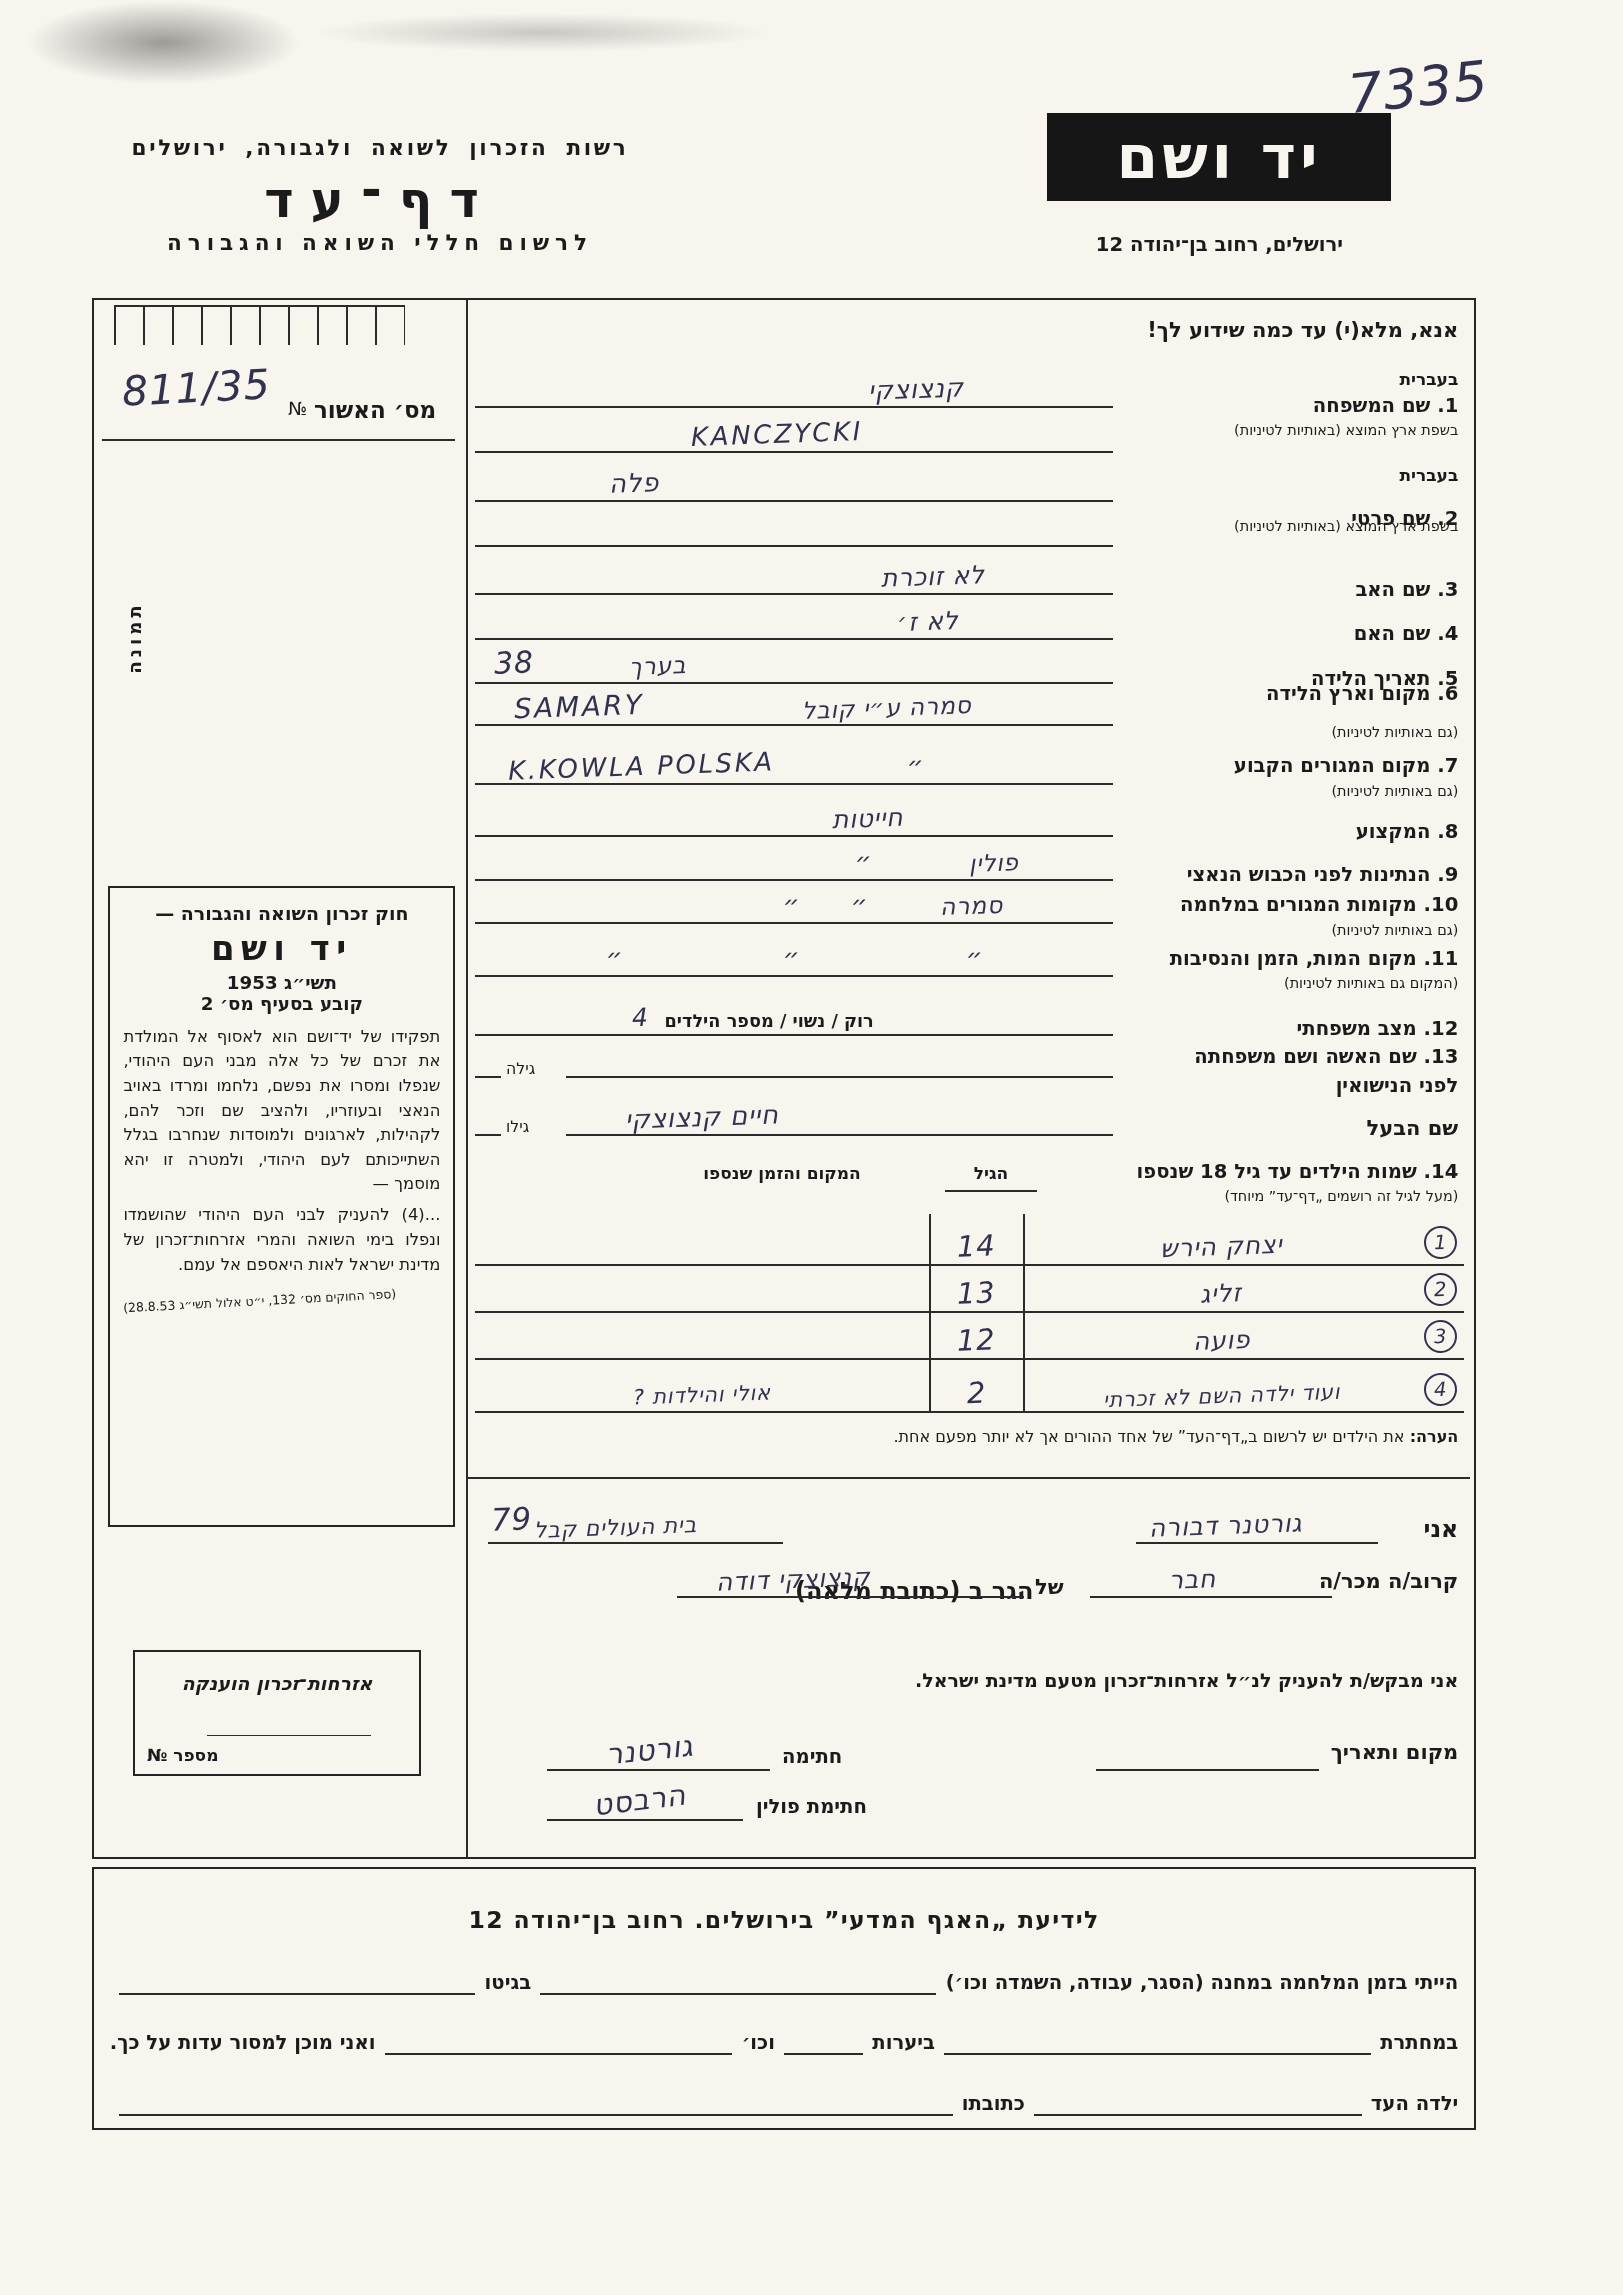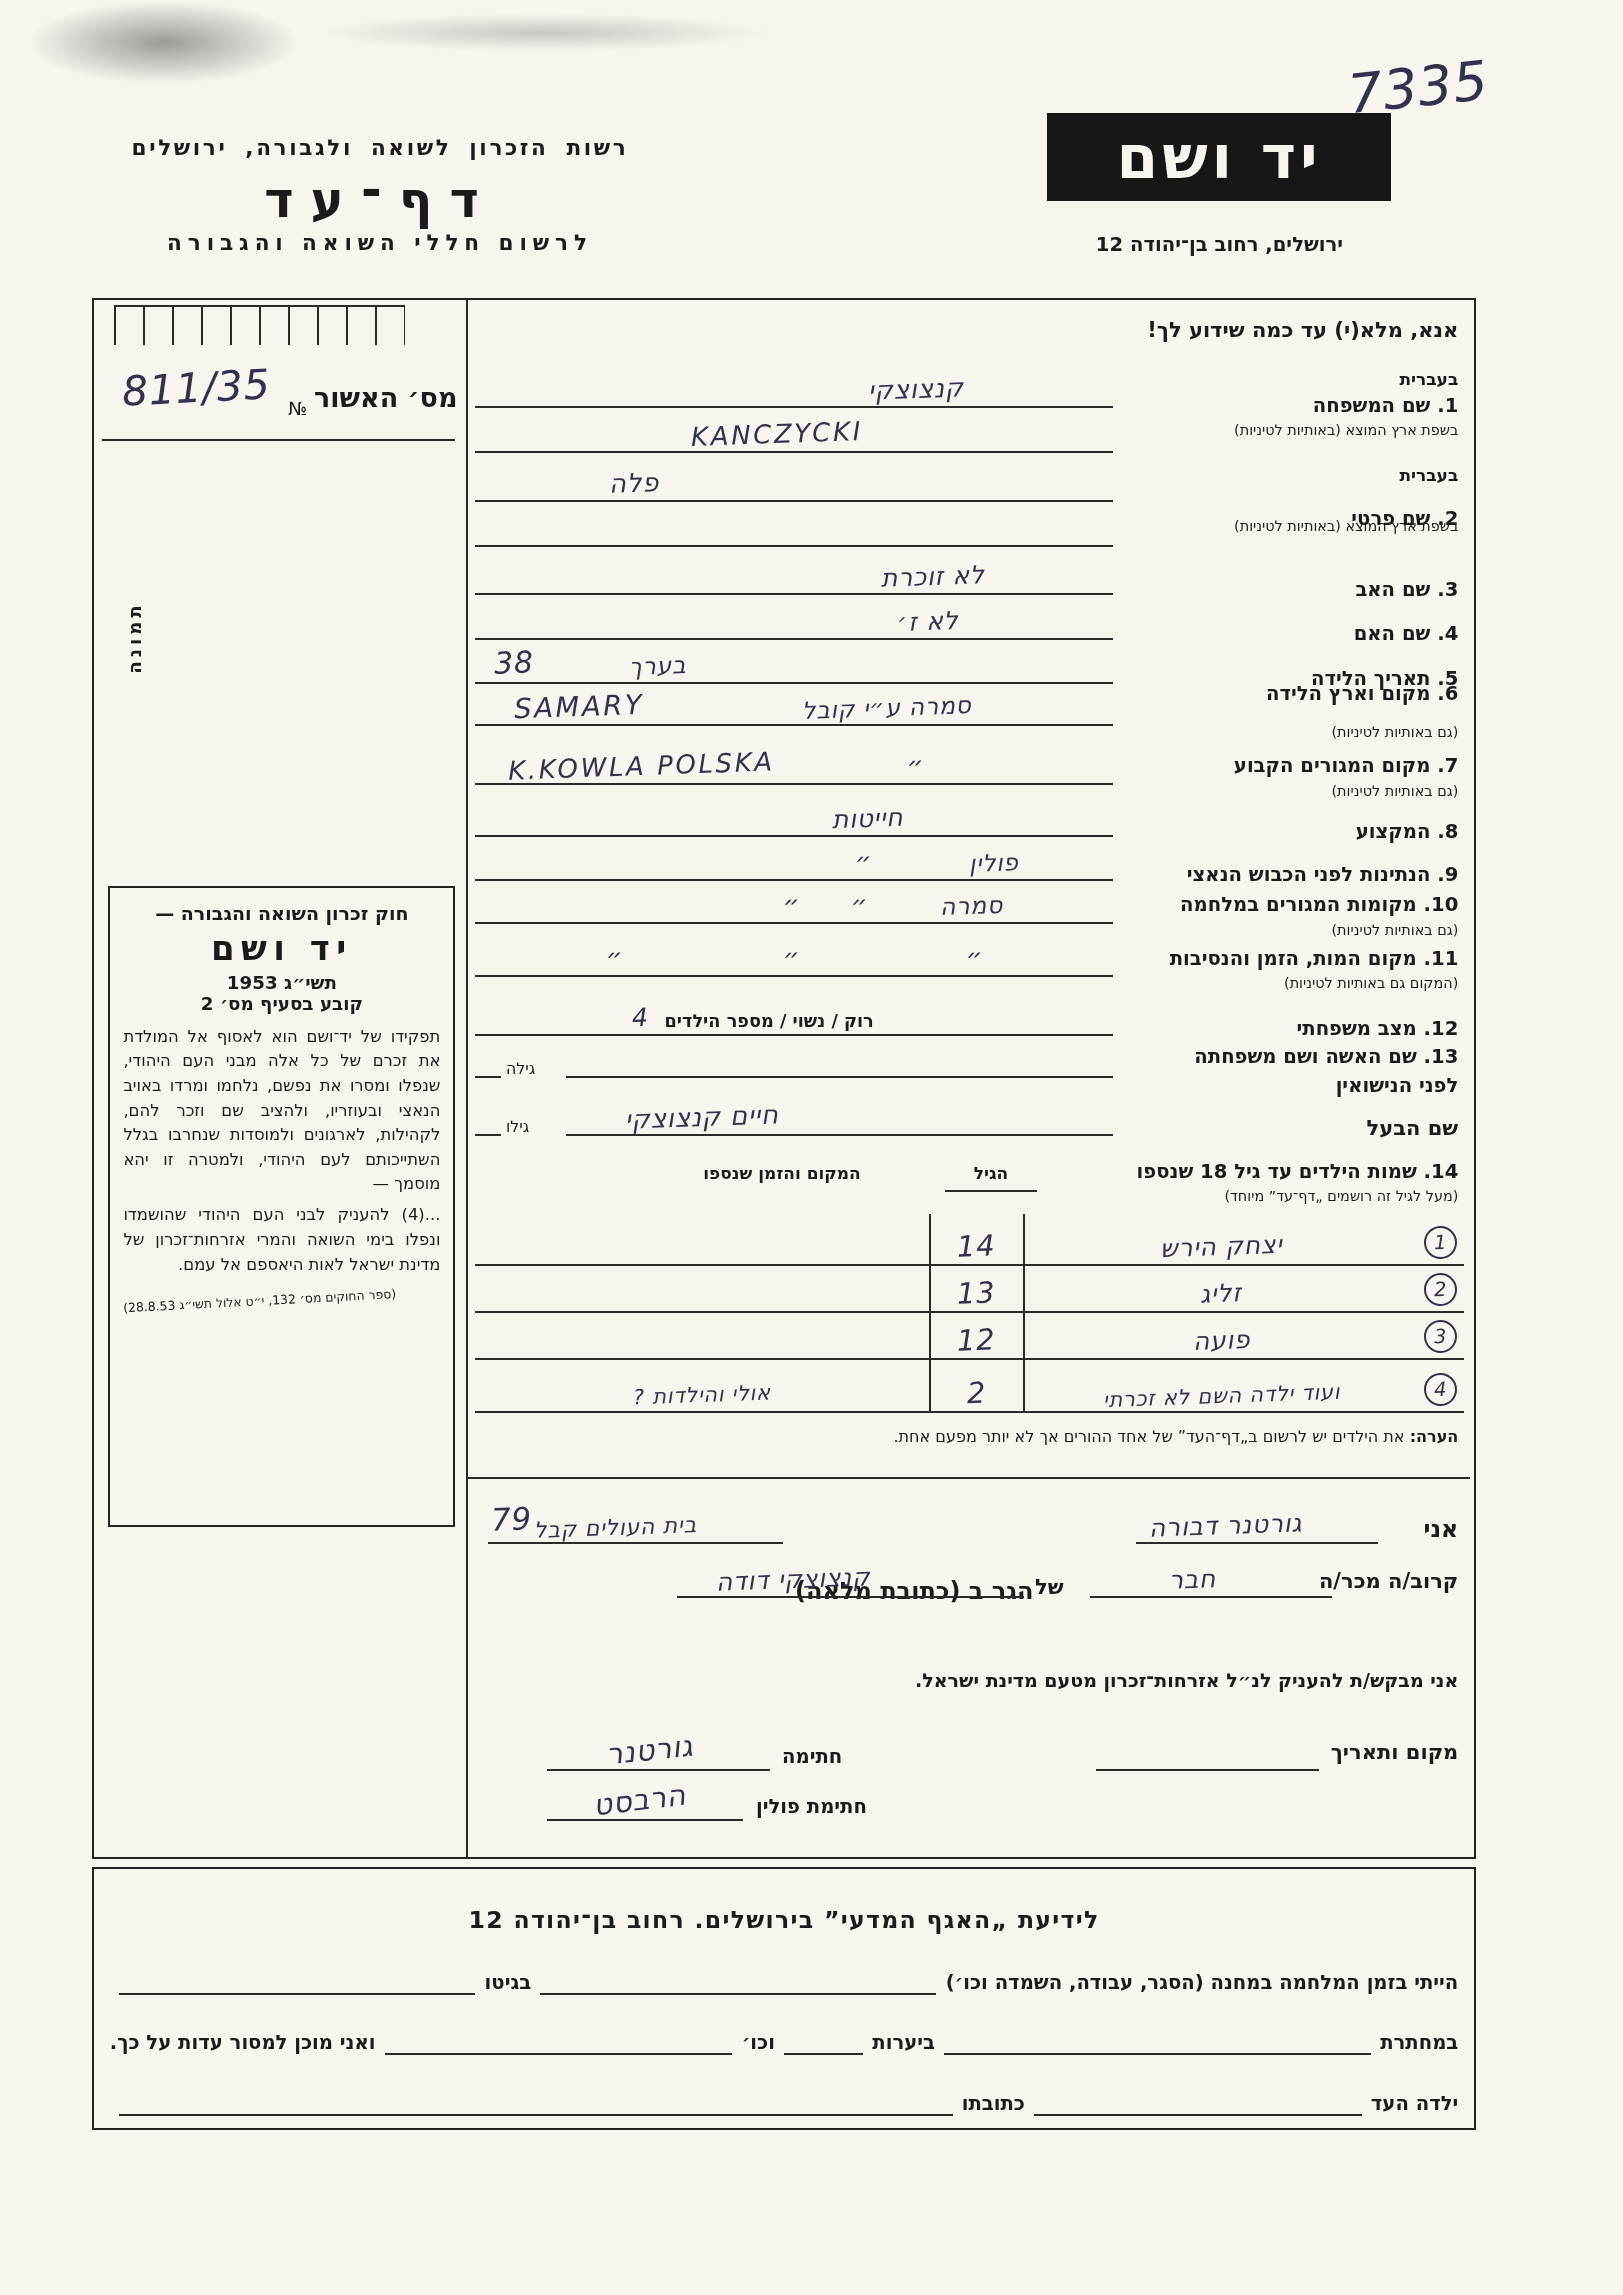--- a/index.html
+++ b/index.html
@@ -83,35 +83,40 @@
 
   <div class="main-box">
     <div class="vdiv"></div>
 
     <div class="abs" style="left:0;top:0;width:372px;height:100%;">
 
       <div class="ticks"></div>
 
       <div class="abs hw" style="left:27.5px;top:64px;font-size:41px;transform:rotate(-3deg);">811/35</div>
       <div class="abs" style="left:194px;top:98px;font-size:18.3px;">№</div>
-      <div class="abs b" style="left:220px;top:82px;font-size:27px;text-align:right;">מס׳ האשור</div>
+      <div class="abs b" style="left:220px;top:97px;font-size:23px;text-align:right;">מס׳ האשור</div>
       <div class="abs" style="left:7.9px;top:139px;width:353px;border-bottom:2px solid #2b2b2b;"></div>
 
       <div class="abs b" style="left:3.9px;top:327px;font-size:18.3px;letter-spacing:3.9px;transform:rotate(-90deg);">תמונה</div>
 
       <div class="law-box">
         <p class="ctr b" style="font-size:19px;">חוק זכרון השואה והגבורה —</p>
         <p class="ctr" style="font-size:34px;font-weight:900;letter-spacing:6.5px;margin:3.9px 0;">יד ושם</p>
         <p class="ctr b" style="font-size:18.3px;">תשי״ג 1953</p>
         <p class="ctr b" style="font-size:18.3px;margin-bottom:10.5px;">קובע בסעיף מס׳ 2</p>
         <p style="font-size:16.4px;line-height:1.5;text-align:justify;">תפקידו של יד־ושם הוא לאסוף אל המולדת את זכרם של כל אלה מבני העם היהודי, שנפלו ומסרו את נפשם, נלחמו ומרדו באויב הנאצי ובעוזריו, ולהציב שם וזכר להם, לקהילות, לארגונים ולמוסדות שנחרבו בגלל השתייכותם לעם היהודי, ולמטרה זו יהא מוסמך —</p>
         <p style="font-size:16.4px;line-height:1.5;text-align:justify;margin-top:6.5px;">...(4) להעניק לבני העם היהודי שהושמדו ונפלו בימי השואה והמרי אזרחות־זכרון של מדינת ישראל לאות היאספם אל עמם.</p>
         <p style="font-size:12.4px;margin-top:14.4px;text-align:left;transform:rotate(-3deg);">(ספר החוקים מס׳ 132, י״ט אלול תשי״ג 28.8.53)</p>
       </div>
 
+      <div class="cit-box">
+        <div class="ctr b" style="font-size:19px;font-style:italic;margin-top:19.6px;">אזרחות־זכרון הוענקה</div>
+        <div class="abs" style="left:72px;bottom:38px;width:164px;border-bottom:1.3px solid #2b2b2b;"></div>
+        <div class="abs b" style="left:11.8px;bottom:9.2px;font-size:17px;">מספר №</div>
+      </div>
     </div>
 
     <div class="main-form">
 
       <div class="abs rl l-big" style="top:18.3px;">אנא, מלא(י) עד כמה שידוע לך!</div>
 
       <div class="abs rl l-small" style="top:69px;">בעברית</div>
       <div class="abs rl l-main" style="top:94px;">1. שם המשפחה</div>
       <div class="abs rl l-paren" style="top:122px;">בשפת ארץ המוצא (באותיות לטיניות)</div>
       <div class="fline" style="left:6.5px;width:638px;top:77px;height:29px;">

